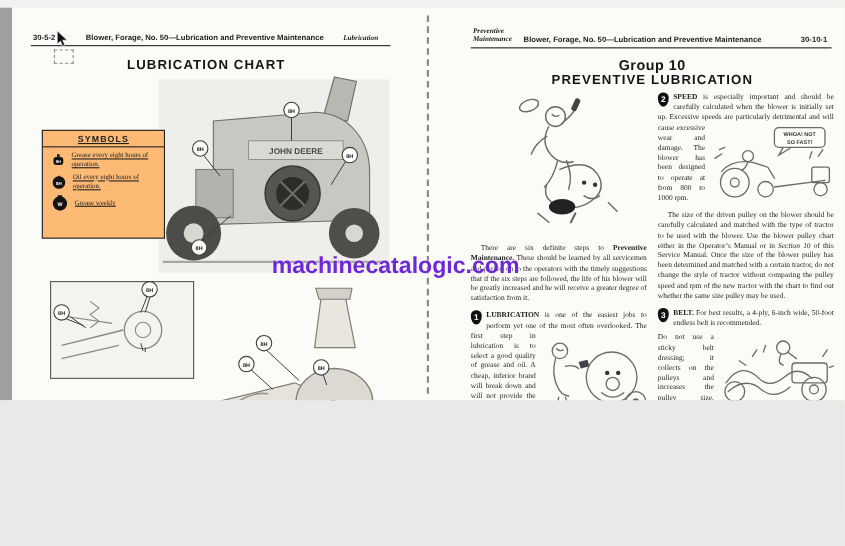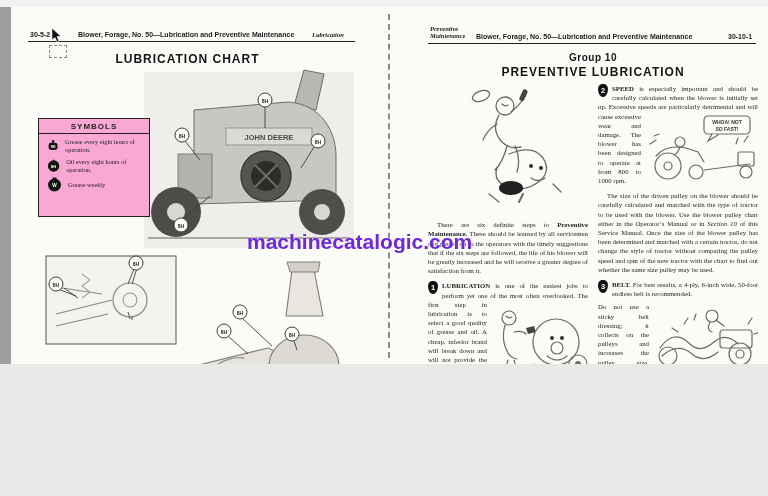--- a/index.html
+++ b/index.html
@@ -13,21 +13,21 @@
   .runhead{position:absolute;font-family:"Liberation Sans",sans-serif;font-weight:bold;
            font-size:7px;color:#1c1c1c;white-space:nowrap;}
   .runhead i{font-family:"Liberation Serif",serif;font-weight:bold;font-style:italic;font-size:6.5px;}
   .rule{position:absolute;height:0;border-top:1.6px solid #222;}
 
   .big-title{position:absolute;font-family:"Liberation Sans",sans-serif;font-weight:bold;
              color:#151515;text-align:center;letter-spacing:1px;}
 
   
   .symbox{position:absolute;left:38px;top:118px;width:110px;height:97px;border:1.4px solid #222;
-          background:#f9a8d4;}
+          background:#fdba74;text-decoration:underline;}
   .symbox .symtitle{font-family:"Liberation Sans",sans-serif;font-weight:bold;font-size:8px;
           text-align:center;border-bottom:1.2px solid #222;padding:3px 0 2px;letter-spacing:1px;}
   .symrow{display:flex;align-items:center;gap:6px;padding:4px 6px 0 8px;}
   .symrow .symlabel{font-size:6.3px;line-height:1.25;color:#1e1e1e;}
 
   
   .col{position:absolute;font-size:6.8px;line-height:9.2px;text-align:justify;color:#1f1f1f;}
   .col p{margin:0 0 6px 0;}
   .col p.ind{text-indent:9px;}
   .step-badge{float:left;width:10px;height:13px;margin:0 4px 1px 0;background:#101010;
@@ -201,21 +201,21 @@
 
   <div>
     <div class="runhead" style="left:430px;top:25px;font-weight:normal;">
       <i>Preventive</i><br>
       <i>Maintenance</i>
     </div>
     <div class="runhead" style="left:476px;top:33px;">Blower, Forage, No. 50—Lubrication and Preventive Maintenance</div>
     <div class="runhead" style="left:728px;top:33px;">30-10-1</div>
     <div class="rule" style="left:428px;top:43px;width:328px;"></div>
 
-    <div class="big-title" style="left:478px;top:52px;width:230px;font-size:10px;letter-spacing:.5px;">Group 10</div>
+    <div class="big-title" style="left:478px;top:52px;width:230px;font-size:13px;letter-spacing:.5px;">Group 10</div>
     <div class="big-title" style="left:458px;top:65px;width:270px;font-size:12px;">PREVENTIVE LUBRICATION</div>
 
     <div class="col" style="left:428px;top:84px;width:160px;">
       <div style="text-align:center;margin-bottom:6px;">
         <svg width="118" height="128" viewBox="0 0 118 128">
           <g fill="none" stroke="#6b6b66" stroke-width="1.3" stroke-linecap="round">
             <ellipse cx="32" cy="12" rx="9" ry="5" transform="rotate(-20 32 12)"></ellipse>
             <circle cx="56" cy="22" r="9"></circle>
             <path d="M53,20 q3,3 6,1"></path>
             <path d="M50,31 q-8,14 2,26 q8,9 20,6"></path>

